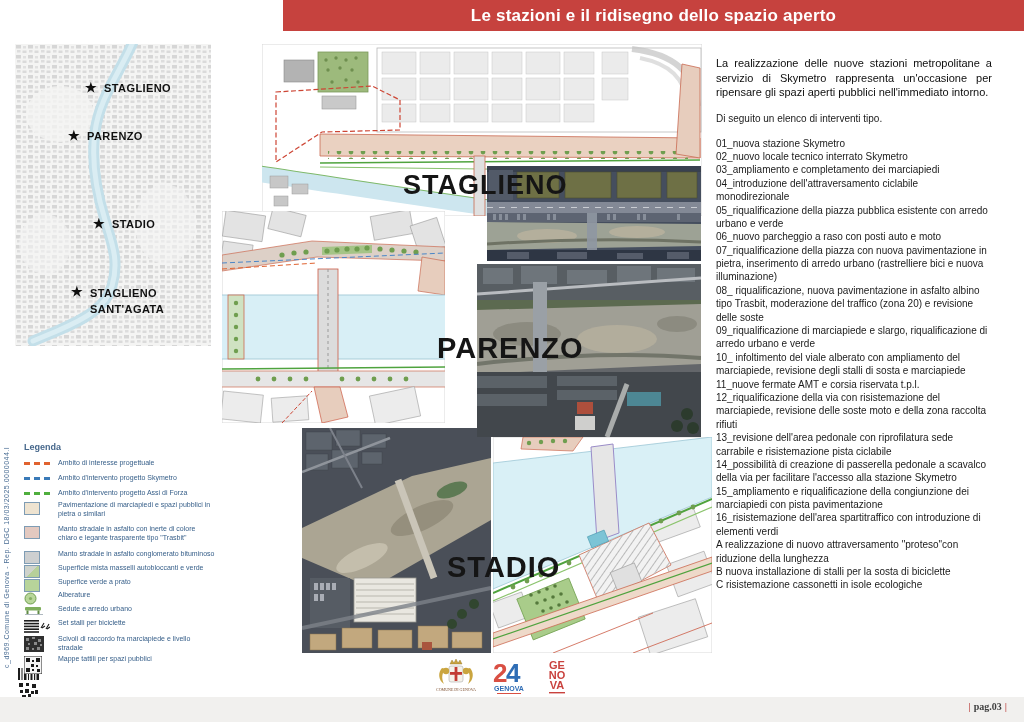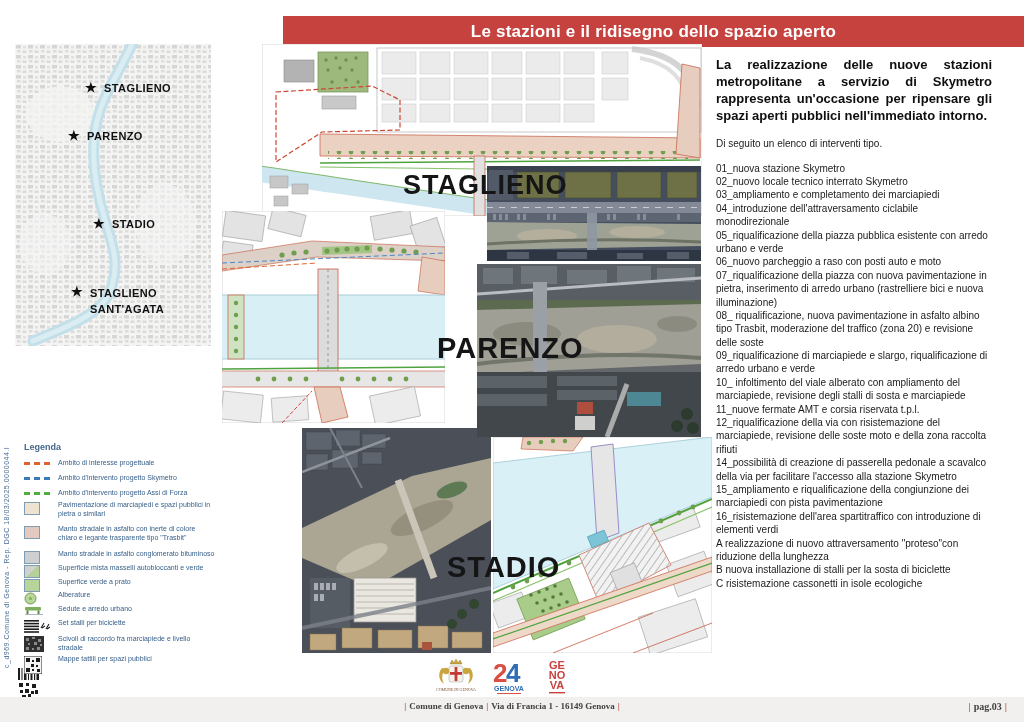--- a/index.html
+++ b/index.html
@@ -1,19 +1,19 @@
 <!DOCTYPE html>
 <html><head>
 <meta charset="utf-8">
 <style>
   html,body{margin:0;padding:0;background:#e9e8e6;}
   .page{position:relative;width:1024px;height:722px;background:#ffffff;overflow:hidden;
         font-family:"Liberation Sans", sans-serif;color:#222;}
   
-  .banner{position:absolute;left:283px;top:16px;width:741px;height:31px;background:#c6423e;}
+  .banner{position:absolute;left:283px;top:0;width:741px;height:31px;background:#c6423e;}
   .banner-title{display:block;text-align:center;line-height:31px;color:#ffffff;
         font-weight:bold;font-size:17px;letter-spacing:.2px;}
   
   .overview-map{position:absolute;left:15px;top:44px;width:196px;height:302px;}
   .overview-map svg{position:absolute;left:0;top:0;}
   .station{position:absolute;display:flex;gap:7px;align-items:flex-start;
         font-weight:bold;font-size:11px;color:#101010;letter-spacing:.4px;}
   .station .star{font-size:13px;line-height:1;margin-top:-1px;}
   .st-1{left:70px;top:38px;} .st-2{left:53px;top:86px;} .st-3{left:78px;top:174px;}
   .st-4{left:56px;top:242px;} .st-4 .lbl{width:92px;line-height:1.45;}
@@ -40,21 +40,21 @@
   .r-s1{top:59px;} .r-s2{top:83px;} .r-s3{top:108px;} .r-s4{top:122px;} .r-s5{top:136px;}
   .r-alb{top:149px;} .r-sed{top:163px;} .r-sta{top:177px;} .r-sci{top:193px;} .r-map{top:213px;}
   
   .panel{position:absolute;}
   .big-label{position:absolute;font-weight:bold;color:#151515;letter-spacing:1px;z-index:5;}
   .bl-staglieno{left:403px;top:170px;font-size:27px;}
   .bl-parenzo{left:437px;top:332px;font-size:29px;}
   .bl-stadio{left:447px;top:551px;font-size:29px;}
   
   .right-col{position:absolute;left:716px;top:56px;width:276px;}
-  .intro{font-weight:bold;font-size:13px;line-height:1.32;text-align:justify;color:#0e0e0e;}
+  .intro{font-weight:normal;font-size:11px;line-height:1.32;text-align:justify;color:#0e0e0e;}
   .list-intro{margin-top:13px;font-size:10px;color:#1a1a1a;}
   .items{margin-top:13px;font-size:10px;line-height:1.34;color:#1a1a1a;}
   
   .bottom-strip{position:absolute;left:0;right:0;top:697px;height:25px;background:#f1f0ee;}
   .logos{position:absolute;left:436px;top:658px;display:flex;gap:15px;align-items:flex-start;}
   .footer-line{position:absolute;left:0;right:0;top:701px;text-align:center;
         font-family:"Liberation Serif", serif;font-weight:bold;font-size:9px;color:#3f3f3f;}
   .pipe{color:#c0504d;padding:0 3px;}
   .page-num{position:absolute;right:14px;top:701px;
         font-family:"Liberation Serif", serif;font-weight:bold;font-size:10px;color:#3f3f3f;}
@@ -601,20 +601,21 @@
       <div>03_ampliamento e completamento dei marciapiedi</div>
       <div>04_introduzione dell'attraversamento ciclabile monodirezionale</div>
       <div>05_riqualificazione della piazza pubblica esistente con arredo urbano e verde</div>
       <div>06_nuovo parcheggio a raso con posti auto e moto</div>
       <div>07_riqualificazione della piazza con nuova pavimentazione in pietra, inserimento di arredo urbano (rastrelliere bici e nuova illuminazione)</div>
       <div>08_ riqualificazione, nuova pavimentazione in asfalto albino tipo Trasbit, moderazione del traffico (zona 20) e revisione delle soste</div>
       <div>09_riqualificazione di marciapiede e slargo, riqualificazione di arredo urbano e verde</div>
       <div>10_ infoltimento del viale alberato con ampliamento del marciapiede, revisione degli stalli di sosta e marciapiede</div>
       <div>11_nuove fermate AMT e corsia riservata t.p.l.</div>
       <div>12_riqualificazione della via con risistemazione del marciapiede, revisione delle soste moto e della zona raccolta rifiuti</div>
+      <div>13_revisione dell'area pedonale con riprofilatura sede carrabile e risistemazione pista ciclabile</div>
       <div>14_possibilità di creazione di passerella pedonale a scavalco della via per facilitare l'accesso alla stazione Skymetro</div>
       <div>15_ampliamento e riqualificazione della congiunzione dei marciapiedi con pista pavimentazione</div>
       <div>16_risistemazione dell'area spartitraffico con introduzione di elementi verdi</div>
       <div>A realizzazione di nuovo attraversamento "proteso"con riduzione della lunghezza</div>
       <div>B nuova installazione di stalli per la sosta di biciclette</div>
       <div>C risistemazione cassonetti in isole ecologiche</div>
     </div>
   </div>
 
   <div class="bottom-strip"></div>
@@ -638,21 +639,18 @@
       <rect x="6" y="35" width="24" height="1" fill="#d94f43"></rect>
     </svg>
     <svg width="30" height="40" viewBox="0 0 30 40">
       <text x="15" y="11" text-anchor="middle" font-size="11" font-weight="bold" fill="#c9423e" font-family="Liberation Sans, sans-serif">GE</text>
       <text x="15" y="21" text-anchor="middle" font-size="11" font-weight="bold" fill="#c9423e" font-family="Liberation Sans, sans-serif">NO</text>
       <text x="15" y="31" text-anchor="middle" font-size="11" font-weight="bold" fill="#c9423e" font-family="Liberation Sans, sans-serif">VA</text>
       <rect x="7" y="34" width="16" height="1.4" fill="#c9423e"></rect>
     </svg>
   </div>
 
-  <div class="footer-line">
-    <span class="pipe">|</span><span>Comune di Genova</span><span class="pipe">|</span><span>Via di Francia 1 - 16149 Genova</span><span class="pipe">|</span>
-  </div>
 
   <div class="page-num">
     <span class="pipe">|</span><span>pag.03</span><span class="pipe">|</span>
   </div>
 
 </div>
 
 </body></html>

